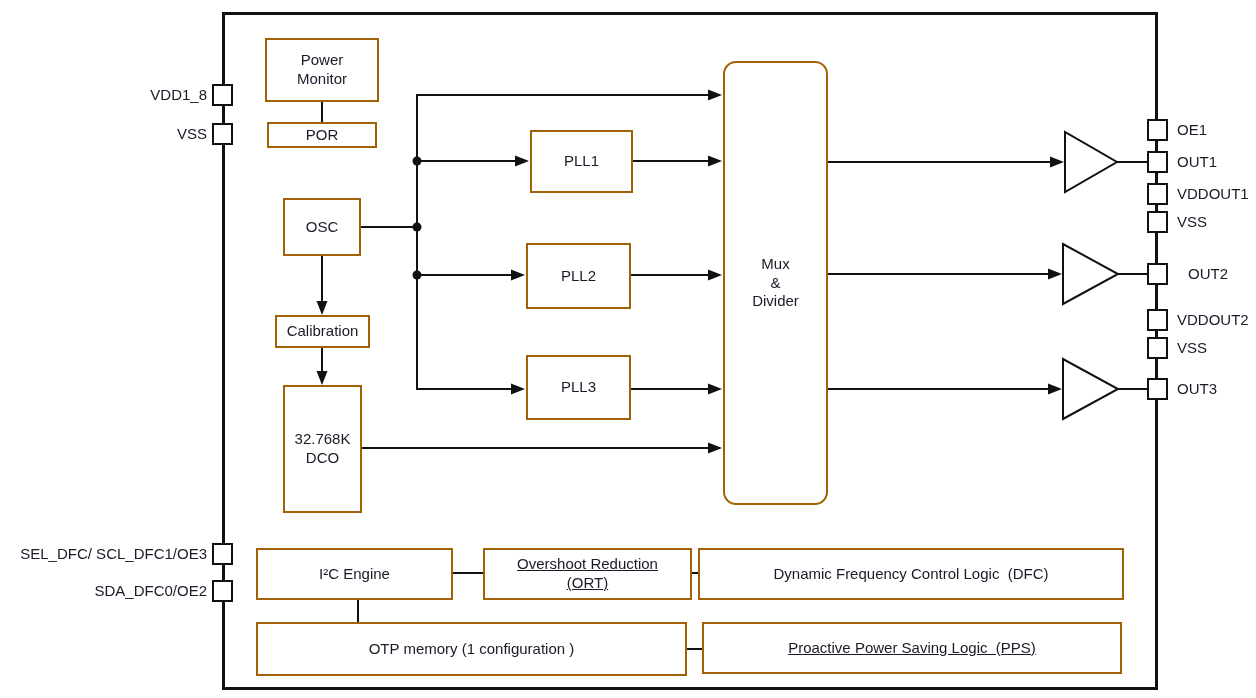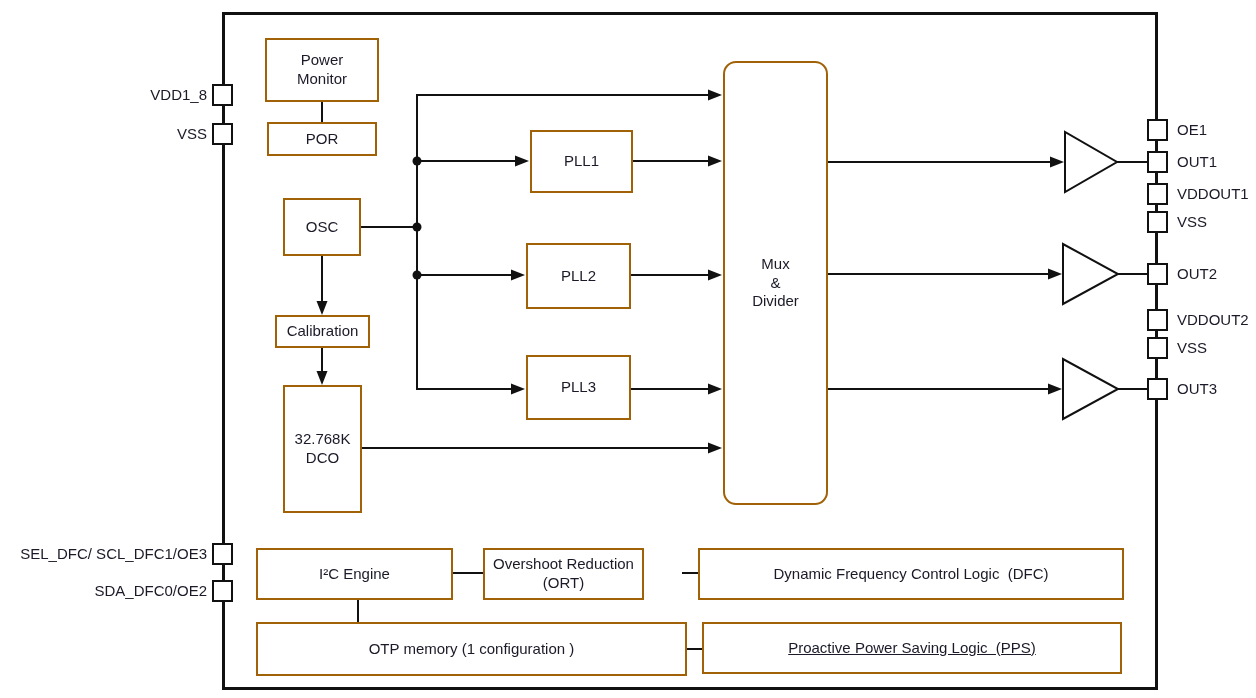--- a/index.html
+++ b/index.html
@@ -126,33 +126,33 @@
 
     <g stroke="#111111" stroke-width="2" fill="#ffffff">
       <polygon points="1065,132 1065,192 1117,162"></polygon>
       <polygon points="1063,244 1063,304 1118,274"></polygon>
       <polygon points="1063,359 1063,419 1118,389"></polygon>
     </g>
   </svg>
 
   <div class="block" style="left:265px; top:38px; width:114px; height:64px;">Power
 Monitor</div>
-  <div class="block" style="left:267px; top:122px; width:110px; height:34px;">POR</div>
+  <div class="block" style="left:267px; top:122px; width:110px; height:26px;">POR</div>
   <div class="block" style="left:283px; top:198px; width:78px; height:58px;">OSC</div>
   <div class="block" style="left:275px; top:315px; width:95px; height:33px;">Calibration</div>
   <div class="block" style="left:283px; top:385px; width:79px; height:128px;">32.768K
 DCO</div>
   <div class="block" style="left:530px; top:130px; width:103px; height:63px;">PLL1</div>
   <div class="block" style="left:526px; top:243px; width:105px; height:66px;">PLL2</div>
   <div class="block" style="left:526px; top:355px; width:105px; height:65px;">PLL3</div>
   <div class="block" style="left:723px; top:61px; width:105px; height:444px;border-radius:13px;">Mux
 &amp;
 Divider</div>
   <div class="block" style="left:256px; top:548px; width:197px; height:52px;">I²C Engine</div>
-  <div class="block" style="left:483px; top:548px; width:161px; height:52px;">Overshoot Reduction
+  <div class="block" style="left:483px; top:548px; width:209px; height:52px;text-decoration:underline;">Overshoot Reduction
 (ORT)</div>
   <div class="block" style="left:698px; top:548px; width:426px; height:52px;">Dynamic Frequency Control Logic  (DFC)</div>
   <div class="block" style="left:256px; top:622px; width:431px; height:54px;">OTP memory (1 configuration )</div>
   <div class="block" style="left:702px; top:622px; width:420px; height:52px;text-decoration:underline;">Proactive Power Saving Logic  (PPS)</div>
 
   <div class="pin" style="left:212px; top:84px;"></div>
   <div class="pin" style="left:212px; top:123px;"></div>
   <div class="pin" style="left:212px; top:543px;"></div>
   <div class="pin" style="left:212px; top:580px;"></div>
 
@@ -167,18 +167,18 @@
 
   <div class="pinlabel left" style="top:84px;">VDD1_8</div>
   <div class="pinlabel left" style="top:123px;">VSS</div>
   <div class="pinlabel left" style="top:543px;">SEL_DFC/ SCL_DFC1/OE3</div>
   <div class="pinlabel left" style="top:580px;">SDA_DFC0/OE2</div>
 
   <div class="pinlabel right" style="top:119px;">OE1</div>
   <div class="pinlabel right" style="top:151px;">OUT1</div>
   <div class="pinlabel right" style="top:183px;">VDDOUT1</div>
   <div class="pinlabel right" style="top:211px;">VSS</div>
-  <div class="pinlabel right" style="top:263px;">OUT2</div>
+  <div class="pinlabel right" style="top:263px;margin-left:11px;">OUT2</div>
   <div class="pinlabel right" style="top:309px;">VDDOUT2</div>
   <div class="pinlabel right" style="top:337px;">VSS</div>
   <div class="pinlabel right" style="top:378px;">OUT3</div>
 
 </div>
 
 </body></html>

